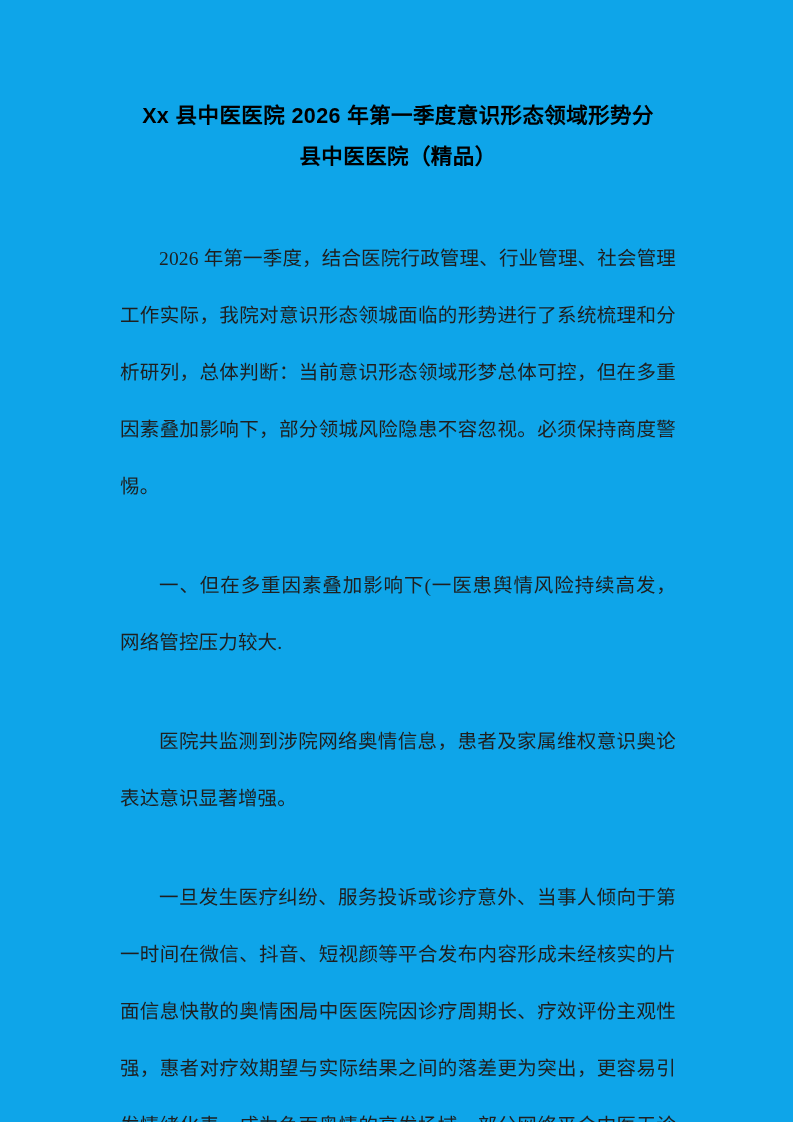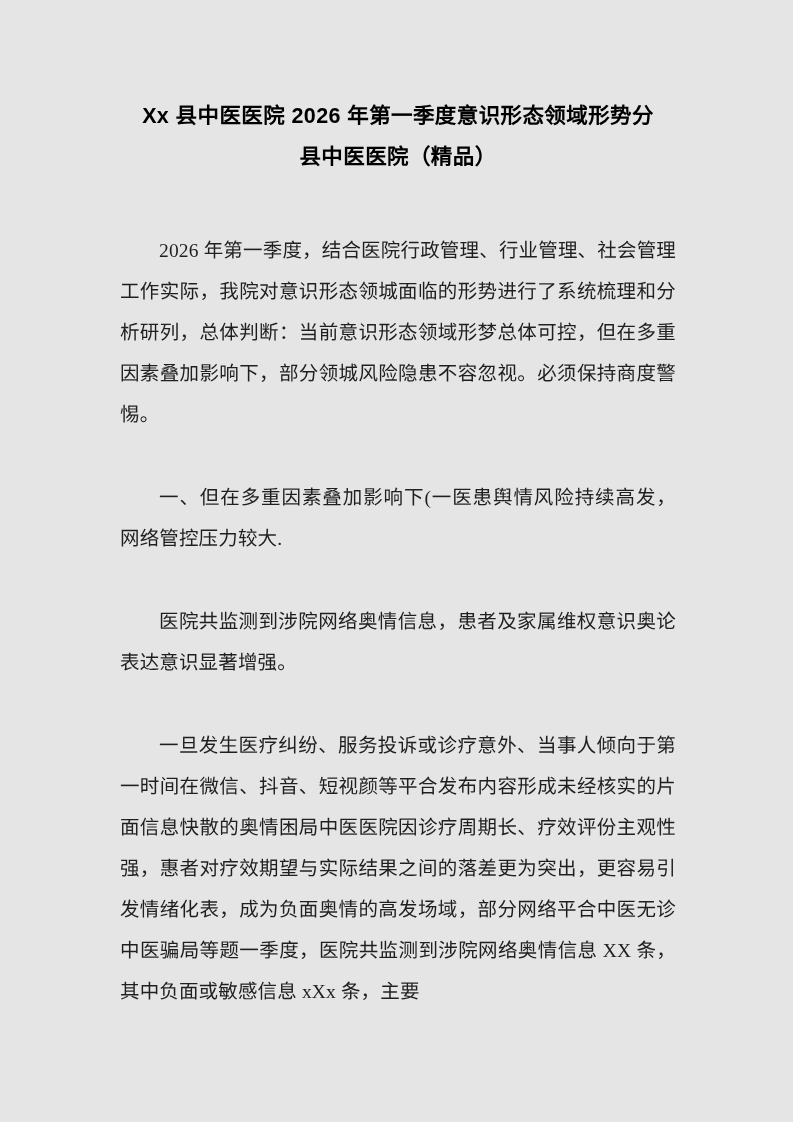--- a/index.html
+++ b/index.html
@@ -14,21 +14,21 @@
     overflow: hidden;
     font-family: "Liberation Serif", "DejaVu Serif", serif;
     color: #1a1a1a;
     -webkit-font-smoothing: antialiased;
   }
 
   .page {
     position: relative;
     width: 793px;
     height: 1122px;
-    background: #e5e5e5;
+    background: #0ea5e9;
     box-sizing: border-box;
   }
 
   
   .doc-body {
     position: absolute;
     left: 120px;
     top: 0;
     width: 556px;
   }
@@ -44,21 +44,21 @@
     line-height: 41px;
     letter-spacing: 0.4px;
     color: #000000;
     text-indent: 0;
   }
 
   
   .para {
     margin: 0;
     font-size: 19.5px;
-    line-height: 41px;
+    line-height: 57px;
     text-align: justify;
     text-justify: inter-ideograph;
     text-indent: 2em;
     letter-spacing: 0.15px;
     color: #1f1f1f;
     font-weight: 400;
   }
 
   
   .gap-after-title { height: 52px; }

